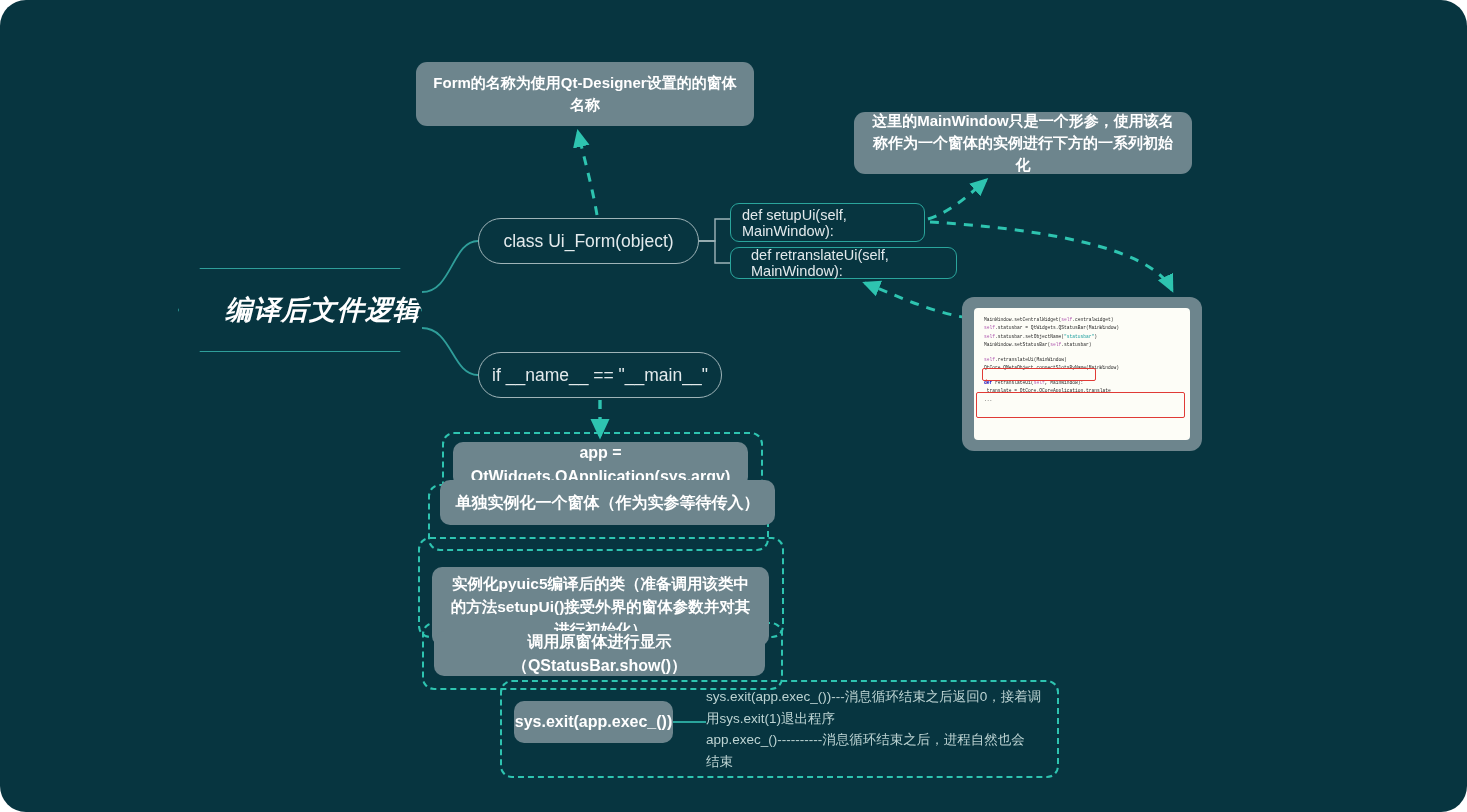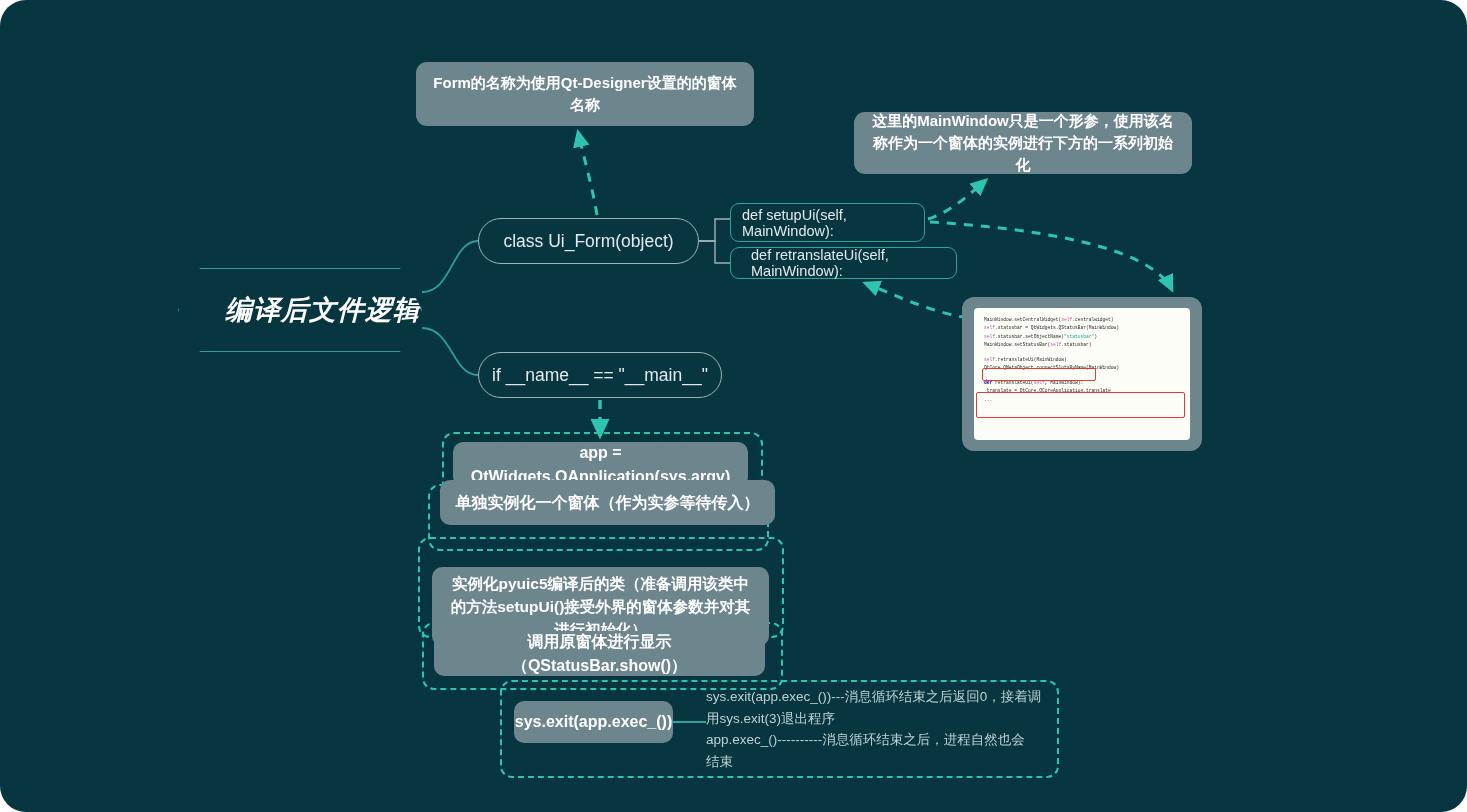--- a/index.html
+++ b/index.html
@@ -155,21 +155,21 @@
   </div>
   <div class="node gnode g-show">
     <span>调用原窗体进行显示（QStatusBar.show()）</span>
   </div>
   <div class="node gnode g-exit">
     <span>sys.exit(app.exec_())</span>
   </div>
 
   <div class="node exit-text">
     <div>sys.exit(app.exec_())---消息循环结束之后返回0，接着调</div>
-    <div>用sys.exit(3)退出程序</div>
+    <div>用sys.exit(1)退出程序</div>
     <div>app.exec_()----------消息循环结束之后，进程自然也会</div>
     <div>结束</div>
   </div>
 
   <div class="node code-card">
     <div class="code-inner" id="code-inner">
       <div class="hl hl1"></div>
       <div class="hl hl2"></div>
       <div class="red-arrow">↑</div>
     <div><span>MainWindow.setCentralWidget(</span><span class="self">self</span><span>.centralwidget)</span></div>

